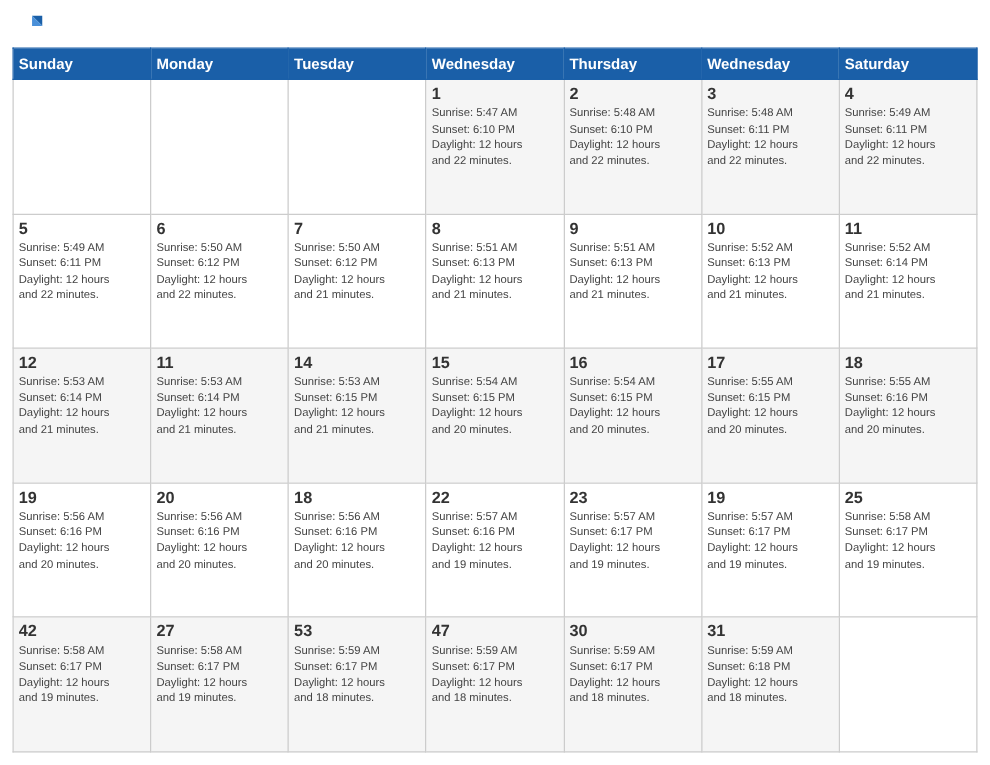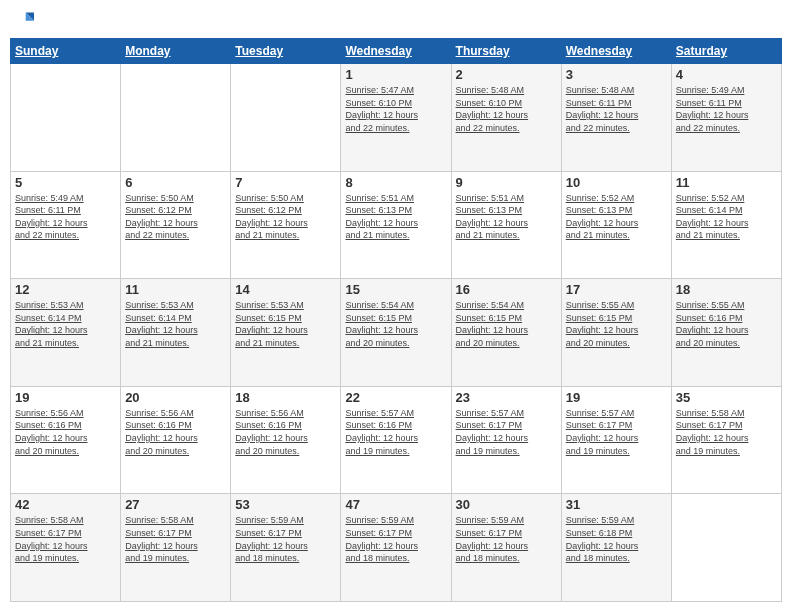--- a/index.html
+++ b/index.html
@@ -69,21 +69,20 @@
       table-layout: fixed;
     }
     .calendar th {
       background-color: #1a5fa8;
       color: #fff;
       font-size: 12px;
       font-weight: bold;
       padding: 5px 4px;
       text-align: left;
       border: 1px solid #1a5fa8;
-      text-decoration: underline;
     }
     .calendar td {
       border: 1px solid #ccc;
       vertical-align: top;
       padding: 3px 4px;
       font-size: 9.5px;
       color: #333;
       height: 85px;
       background: #fff;
     }
@@ -93,21 +92,20 @@
     .day-num {
       font-size: 13px;
       font-weight: bold;
       margin-bottom: 2px;
       color: #333;
     }
     .day-info {
       font-size: 9px;
       color: #444;
       line-height: 1.4;
-      text-decoration: underline;
     }
     .empty {
       background: #fff;
     }
   </style>
 </head>
 <body>
 
 <div class="page">
   <div class="header">
@@ -312,21 +310,21 @@
 and 19 minutes.</div>
           </td>
           <td>
             <div class="day-num">19</div>
             <div class="day-info" style="white-space: pre-line;">Sunrise: 5:57 AM
 Sunset: 6:17 PM
 Daylight: 12 hours
 and 19 minutes.</div>
           </td>
           <td>
-            <div class="day-num">35</div>
+            <div class="day-num">25</div>
             <div class="day-info" style="white-space: pre-line;">Sunrise: 5:58 AM
 Sunset: 6:17 PM
 Daylight: 12 hours
 and 19 minutes.</div>
           </td>
         </tr>
         <tr>
           <td class="shade">
             <div class="day-num">42</div>
             <div class="day-info" style="white-space: pre-line;">Sunrise: 5:58 AM

